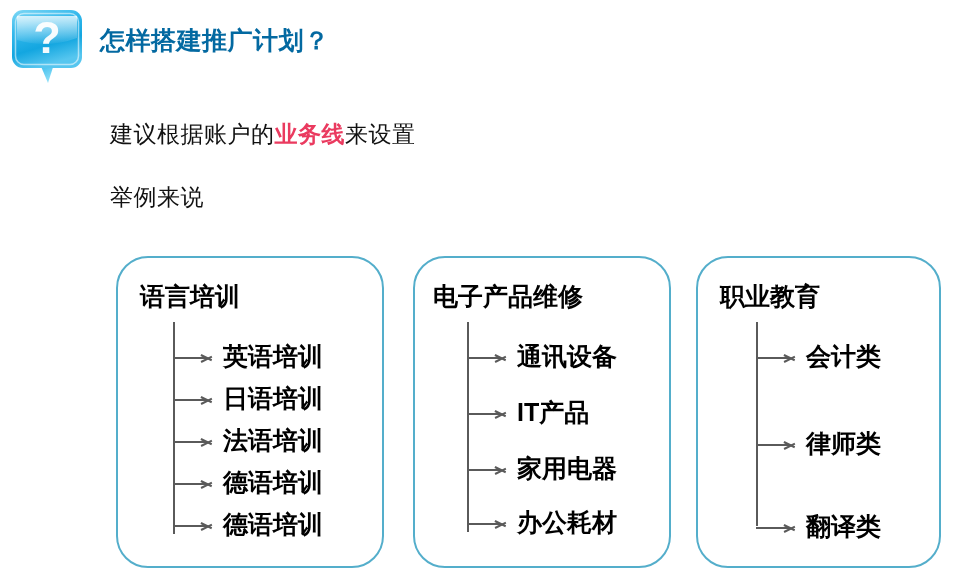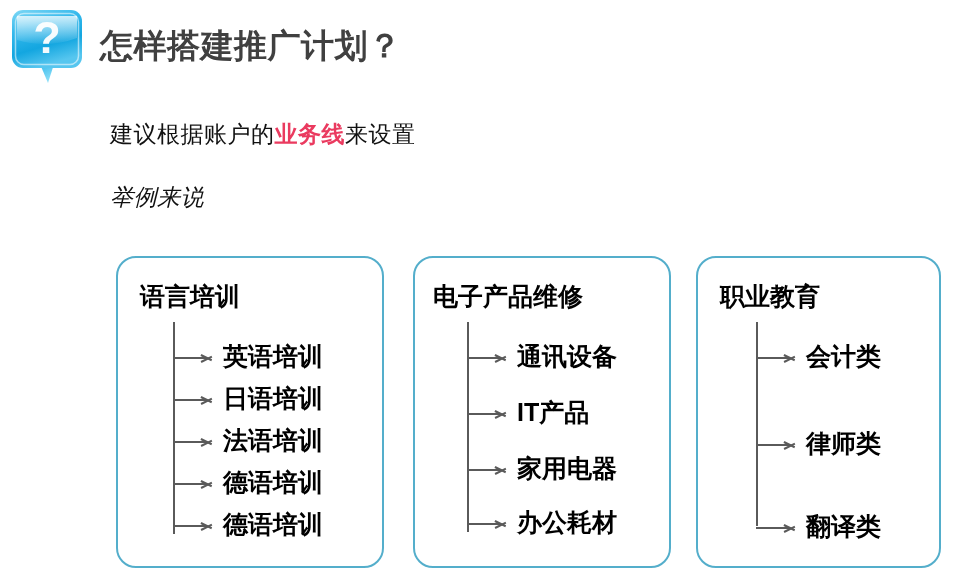--- a/index.html
+++ b/index.html
@@ -32,39 +32,39 @@
     height: 84px;
   }
   #help-icon svg {
     display: block;
   }
 
   #page-title {
     position: absolute;
     left: 100px;
     top: 24px;
-    font-size: 33px;
+    font-size: 25px;
     font-weight: bold;
-    color: #404040;
+    color: #0369a1;
     letter-spacing: 0.5px;
     white-space: nowrap;
   }
 
   
   .intro-line {
     position: absolute;
     left: 110px;
     font-size: 23px;
     color: #111111;
     white-space: nowrap;
     letter-spacing: 0.5px;
     text-align: right;
   }
   #intro-line-1 { top: 119px; }
-  #intro-line-2 { top: 182px; font-style: italic; }
+  #intro-line-2 { top: 182px; }
 
   .highlight {
     font-weight: bold;
     color: #ea3a5f;
   }
 
   
   #boxes {
     position: absolute;
     left: 0;
@@ -72,21 +72,21 @@
     width: 957px;
     height: 576px;
   }
 
   .branch-box {
     position: absolute;
     top: 256px;
     height: 312px;
     box-sizing: border-box;
     border: 2px solid #54aecb;
-    border-radius: 20px;
+    border-radius: 32px;
     background: #ffffff;
   }
   #branch-box-0 { left: 116px; width: 268px; }
   #branch-box-1 { left: 413px; width: 258px; }
   #branch-box-2 { left: 696px; width: 245px; padding-left: 8px; }
 
   .box-title {
     position: absolute;
     top: 22px;
     font-size: 25px;

